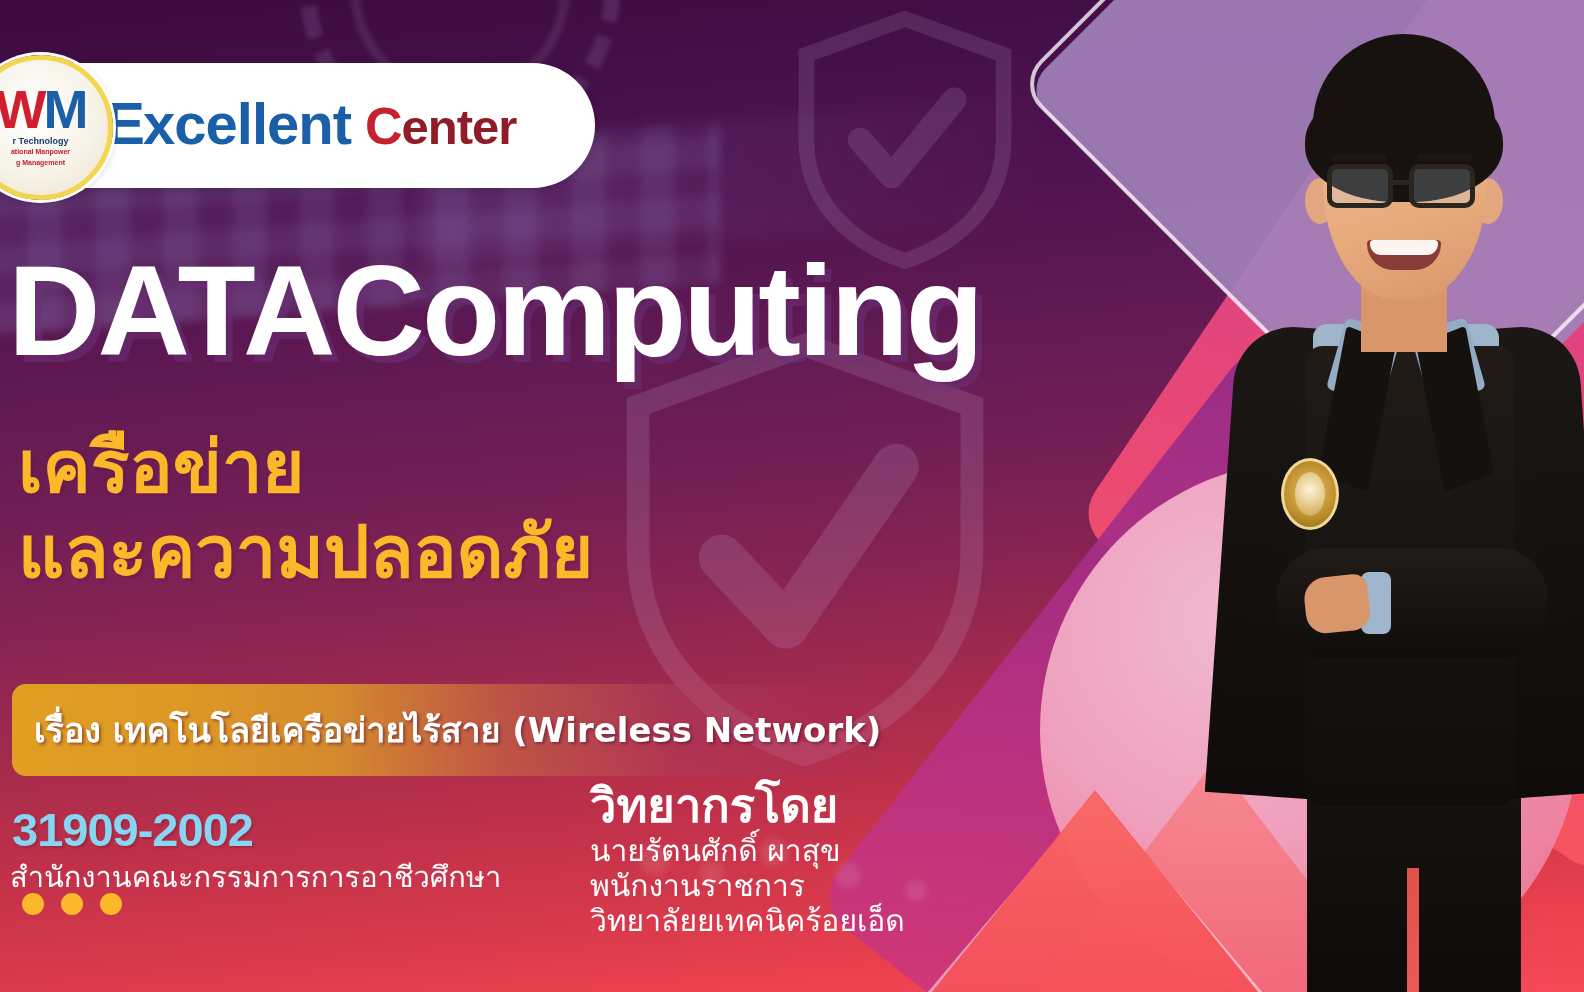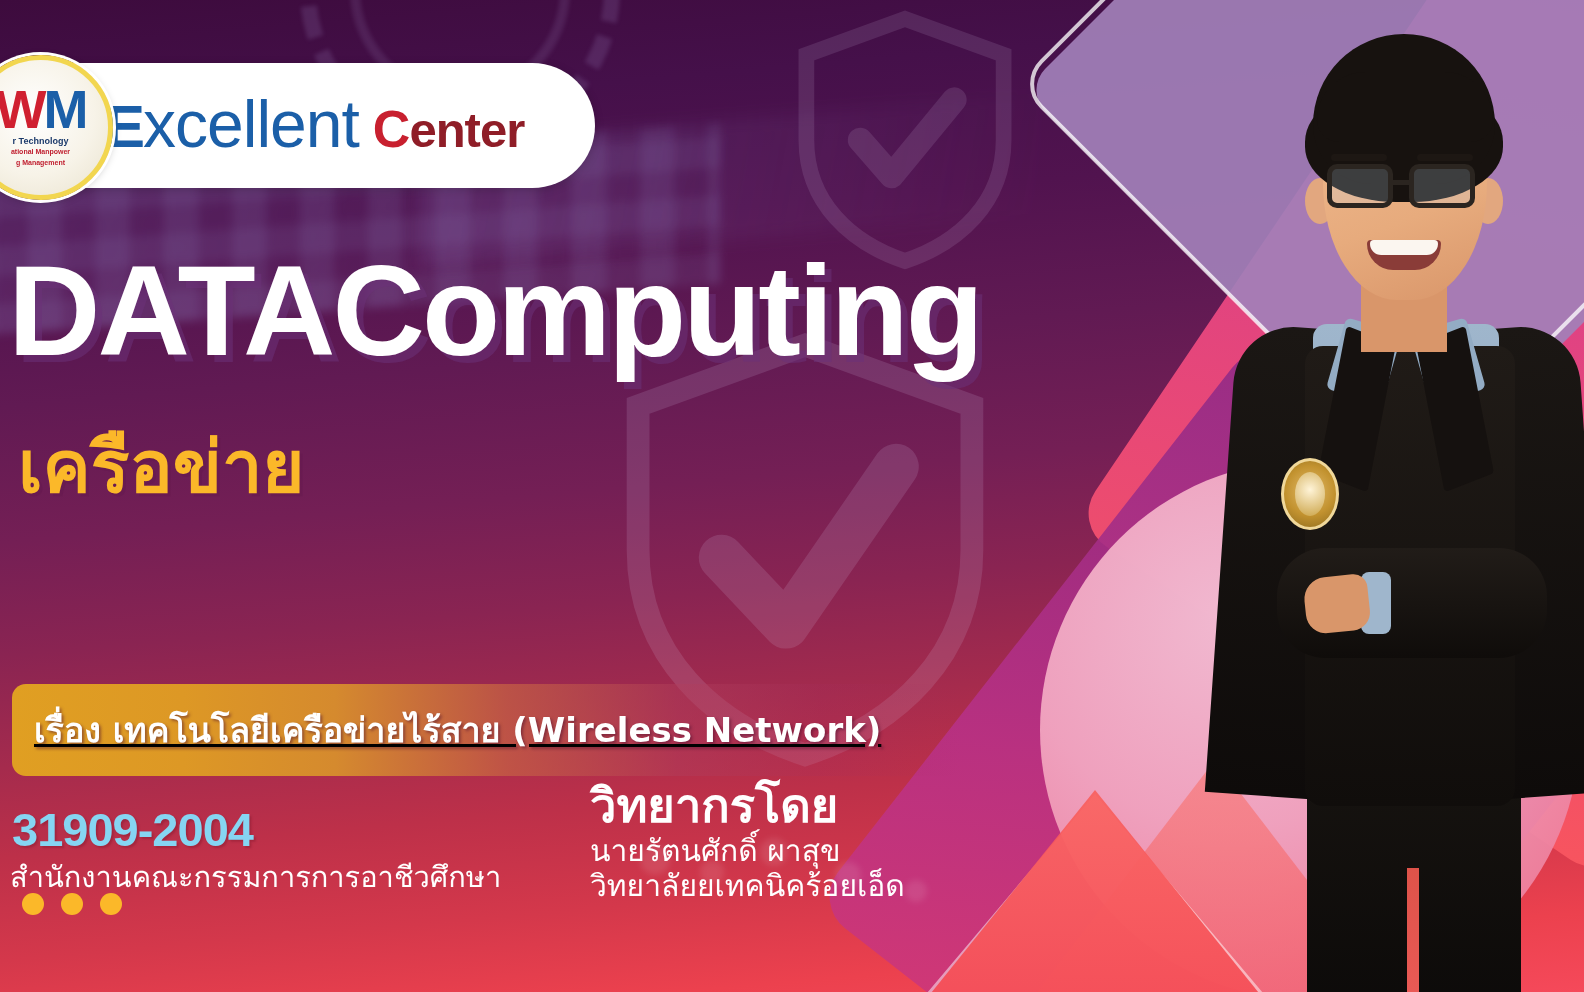--- a/index.html
+++ b/index.html
@@ -132,21 +132,21 @@
     font-family:"DejaVu Sans",sans-serif;
   }
   .logo-main{
     display:flex;align-items:baseline;margin-top:-4px;
   }
   .logo-e{
     font-size:60px;font-weight:bold;color:#1b5fa8;line-height:.9;
     letter-spacing:-2px;
   }
   .logo-xcellent{
-    font-size:66px;font-weight:normal;color:#1b5fa8;letter-spacing:-1px;
+    font-size:58px;font-weight:bold;color:#1b5fa8;letter-spacing:-1px;
   }
   .logo-c{
     font-size:52px;font-weight:bold;color:#c8202f;margin-left:14px;letter-spacing:-1px;
   }
   .logo-enter{
     font-size:49px;font-weight:bold;color:#8f1d27;letter-spacing:-1px;
   }
   .logo-bottom-th{
     font-size:21px;color:#231f20;margin-top:2px;margin-left:2px;
     font-family:"DejaVu Sans",sans-serif;
@@ -190,21 +190,21 @@
   }
   .thai-headline div{white-space:nowrap;}
 
   .topic-bar{
     position:absolute;left:12px;top:684px;
     width:950px;height:92px;border-radius:14px;
     background:linear-gradient(90deg,
         #e09f22 0%, #dd9825 18%, #d58a2e 34%,
         rgba(197,96,68,.75) 52%, rgba(176,62,92,.45) 70%,
         rgba(165,45,95,.18) 85%, rgba(160,40,95,0) 100%);
-    display:flex;align-items:center;text-decoration:underline;
+    display:flex;align-items:center;
   }
   .topic-text{
     margin-left:22px;color:#ffffff;font-weight:bold;font-size:34px;
     font-family:"DejaVu Sans",sans-serif;white-space:nowrap;
     text-shadow:2px 2px 3px rgba(80,15,45,.5);
   }
 
   .course-code{
     position:absolute;left:12px;top:802px;
     font-size:47px;font-weight:bold;color:#86d5f2;letter-spacing:-1px;
@@ -418,35 +418,37 @@
     <div class="p-glass p-glass-r"></div>
     <div class="p-bridge"></div>
   </div>
 
   <div class="content">
 
     <div class="main-title">DATAComputing</div>
 
     <div class="thai-headline">
       <div>เครือข่าย</div>
+      <div>และความปลอดภัย</div>
     </div>
 
     <div class="topic-bar">
       <div class="topic-text">เรื่อง เทคโนโลยีเครือข่ายไร้สาย (Wireless Network)</div>
     </div>
 
-    <div class="course-code">31909-2004</div>
+    <div class="course-code">31909-2002</div>
     <div class="course-org">สำนักงานคณะกรรมการการอาชีวศึกษา</div>
 
     <div class="dots">
       <div class="dot"></div>
       <div class="dot"></div>
       <div class="dot"></div>
     </div>
 
     <div class="speaker">
       <div class="speaker-head">วิทยากรโดย</div>
       <div class="speaker-line">นายรัตนศักดิ์ ผาสุข</div>
+      <div class="speaker-line">พนักงานราชการ</div>
       <div class="speaker-line">วิทยาลัยยเทคนิคร้อยเอ็ด</div>
     </div>
 
   </div>
 </div>
 
 </body></html>

